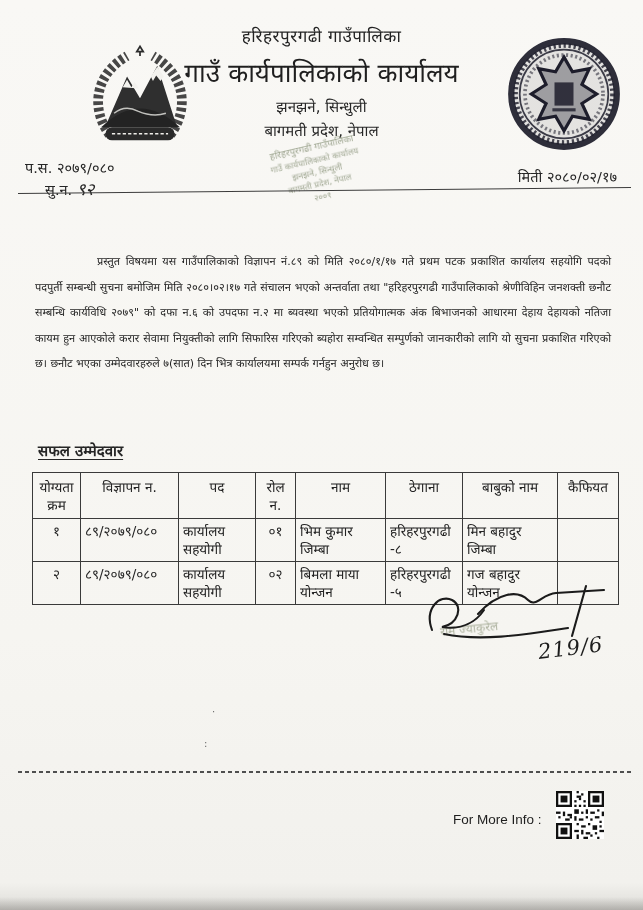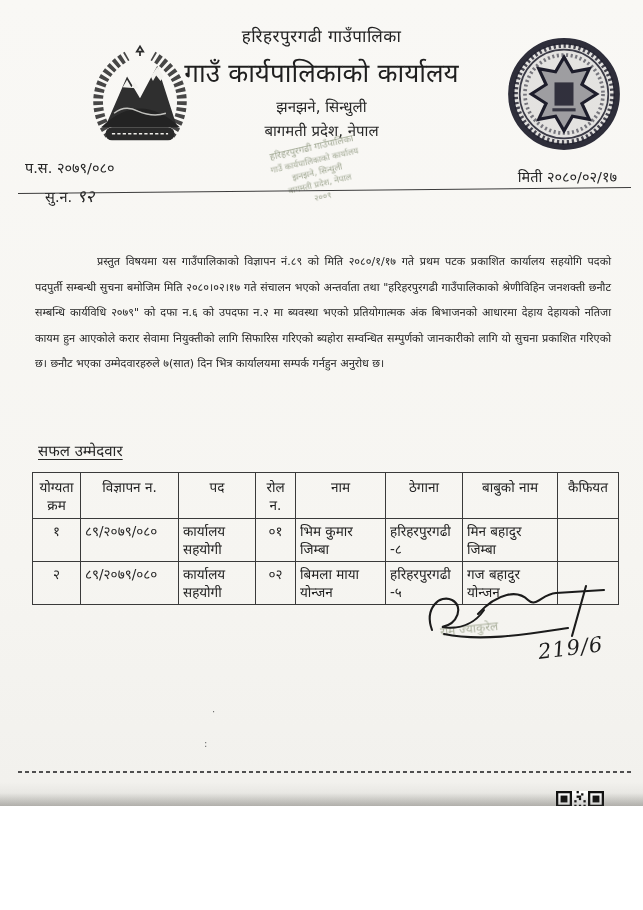--- a/index.html
+++ b/index.html
@@ -1,20 +1,20 @@
 <!DOCTYPE html>
 <html><head>
 <meta charset="utf-8">
 <style>
   * { margin:0; padding:0; box-sizing:border-box; }
   html,body { width:643px; height:910px; }
   body { font-family:"DejaVu Sans", sans-serif; }
 
   .page {
-    position:relative; width:643px; height:806px; overflow:hidden;
+    position:relative; width:643px; height:910px; overflow:hidden;
     background:linear-gradient(180deg,#f9f8f5 0%, #f6f5f1 70%, #f2f1ed 97%, #dddcd8 100%);
     color:#262626;
   }
 
   
   .letterhead { position:absolute; top:24px; left:0; width:100%; text-align:center; }
   .muni-name  { font-size:17px; letter-spacing:.5px; color:#232323; }
   .office-name{ font-size:26px; margin-top:7px; color:#1f1f1f; }
   .addr       { font-size:15px; margin-top:6px; color:#272727; }
   .addr2      { font-size:15px; margin-top:4px; color:#272727; }
@@ -26,41 +26,41 @@
   .center-stamp {
     position:absolute; top:140px; left:252px; width:130px; text-align:center;
     transform:rotate(-13deg); color:rgba(104,116,84,.62); line-height:1.45;
     pointer-events:none;
   }
   .center-stamp div { font-size:8.5px; white-space:nowrap; filter:blur(.3px); }
   .center-stamp .cs-big { font-size:9.5px; }
 
   
   .ref-left  { position:absolute; left:25px; top:157px; font-size:14.5px;text-align:center; }
-  .ref-left .sn { margin-top:7px; }
+  .ref-left .sn { }
   .sn-value { font-family:"DejaVu Serif", serif; font-style:italic; font-size:17px; }
   .ref-date  { position:absolute; right:26px; top:166px; font-size:14.5px; }
   .rule {
     position:absolute; left:18px; right:12px; top:190px; height:0;
     border-top:1.6px solid #3c3c3c; transform:rotate(-0.55deg);
   }
 
   
   .subject { position:absolute; top:209px; left:0; width:100%; text-align:center; font-size:15.5px; }
 
   
   .body-par {
     position:absolute; left:35px; right:32px; top:249px;
     font-size:11px; line-height:25.5px; text-align:justify; text-indent:62px;
     color:#242424;
   }
 
   
   .results-heading {
-    position:absolute; left:38px; top:440px; font-size:15px; font-weight:normal;
+    position:absolute; left:38px; top:440px; font-size:15px; font-weight:bold;
     text-decoration:underline; text-underline-offset:3px;
   }
   table.results {
     position:absolute; left:32px; top:472px; width:586px;
     border-collapse:collapse; font-size:13.5px; table-layout:fixed;
   }
   table.results th, table.results td {
     border:1.4px solid #3a3a3a; padding:3px 4px; vertical-align:top;
     font-weight:normal; color:#232323;
   }

